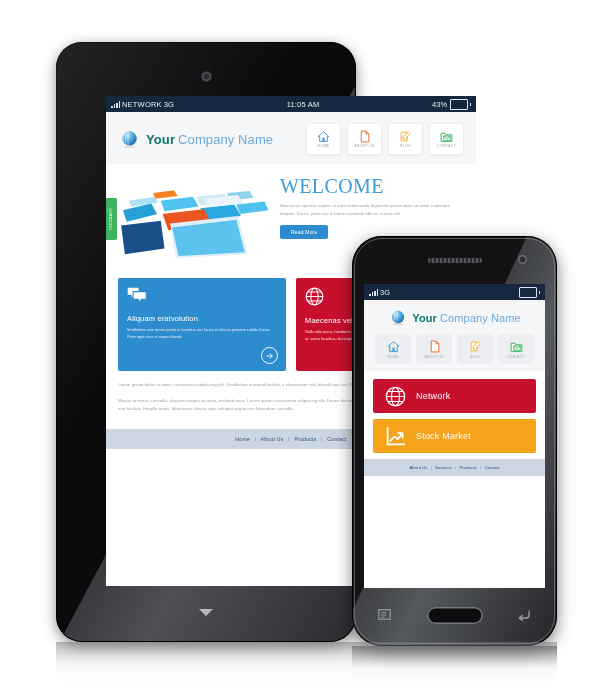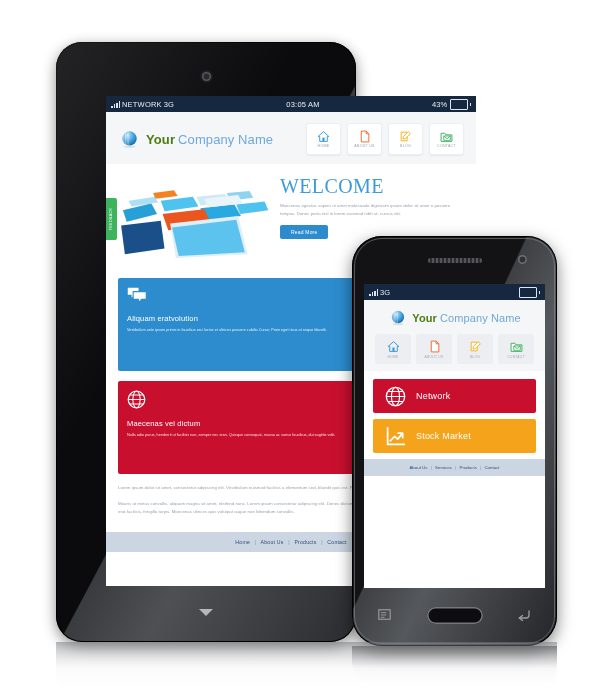--- a/index.html
+++ b/index.html
@@ -72,21 +72,21 @@
   .bars i:nth-child(1){height:2px}.bars i:nth-child(2){height:3.5px}
   .bars i:nth-child(3){height:5px}.bars i:nth-child(4){height:7px}
   .batt{display:flex;align-items:center;gap:2px;}
   .batt-shell{width:14px;height:7px;border:1px solid #dfe5ee;border-radius:1px;padding:1px;}
   .batt-fill{height:100%;background:#e8ecf2;}
   .batt-tip{width:1.5px;height:3px;background:#dfe5ee;}
 
   .site-header{background:#f4f6f8;padding:11px 12px 9px;display:flex;align-items:center;justify-content:space-between;}
   .brand{display:flex;align-items:center;gap:6px;}
   .brand-text{font-size:13px;letter-spacing:.1px;white-space:nowrap;}
-  .brand-text b{color:#4d7c0f;font-weight:bold;}
+  .brand-text b{color:#0f766e;font-weight:bold;}
   .brand-text span{color:#6ea8dc;font-weight:normal;}
   .navicons{display:flex;gap:6px;}
   .navicon{
     width:33px;height:30px;background:#fff;border-radius:3px;border:1px solid #eceff2;
     display:flex;flex-direction:column;align-items:center;justify-content:center;gap:1px;
     box-shadow:0 1px 2px rgba(0,0,0,.06);
   }
   .navicon .lbl{font-size:3.6px;letter-spacing:.25px;color:#9aa3ad;text-transform:uppercase;}
 
   .hero{background:#fff;display:flex;align-items:stretch;position:relative;padding:8px 0 10px;}
@@ -99,21 +99,21 @@
     padding:4px 11px;border-radius:2px;letter-spacing:.2px;
   }
   .feedback{
     position:absolute;left:0;top:34px;width:11px;height:42px;background:#3db35e;border-radius:0 2px 2px 0;
     display:flex;align-items:center;justify-content:center;
   }
   .feedback span{
     font-size:3.6px;color:#fff;letter-spacing:.4px;transform:rotate(-90deg);white-space:nowrap;
   }
 
-  .cards{display:flex;gap:10px;padding:10px 12px 8px;background:#fff;flex-direction:column;}
+  .cards{display:flex;gap:10px;padding:10px 12px 8px;background:#fff;}
   .card{
     flex:1;border-radius:2px;padding:9px 9px 8px;color:#fff;position:relative;min-height:76px;
   }
   .card.blue{background:#2d8ccd;}
   .card.red{background:#c8102e;}
   .card-title{font-size:7.5px;font-weight:normal;margin-top:6px;letter-spacing:.15px;}
   .card-text{font-size:3.8px;line-height:1.8;opacity:.85;margin-top:4px;}
   .card-arrow{
     position:absolute;right:8px;bottom:7px;width:15px;height:15px;border-radius:50%;
     border:1.2px solid rgba(255,255,255,.95);display:flex;align-items:center;justify-content:center;
@@ -180,21 +180,21 @@
           <div class="sb-left">
             <span class="bars">
                 <i></i>
                 <i></i>
                 <i></i>
                 <i></i>
               </span>
             <span>NETWORK</span>
             <span>3G</span>
           </div>
-          <span>03:05 AM</span>
+          <span>11:05 AM</span>
           <div class="batt">
             <span>43%</span>
             <span class="batt-shell">
               <span class="batt-fill" style="width:51%"></span>
             </span>
             <span class="batt-tip"></span>
           </div>
         </div>
 
         <div class="site-header">

